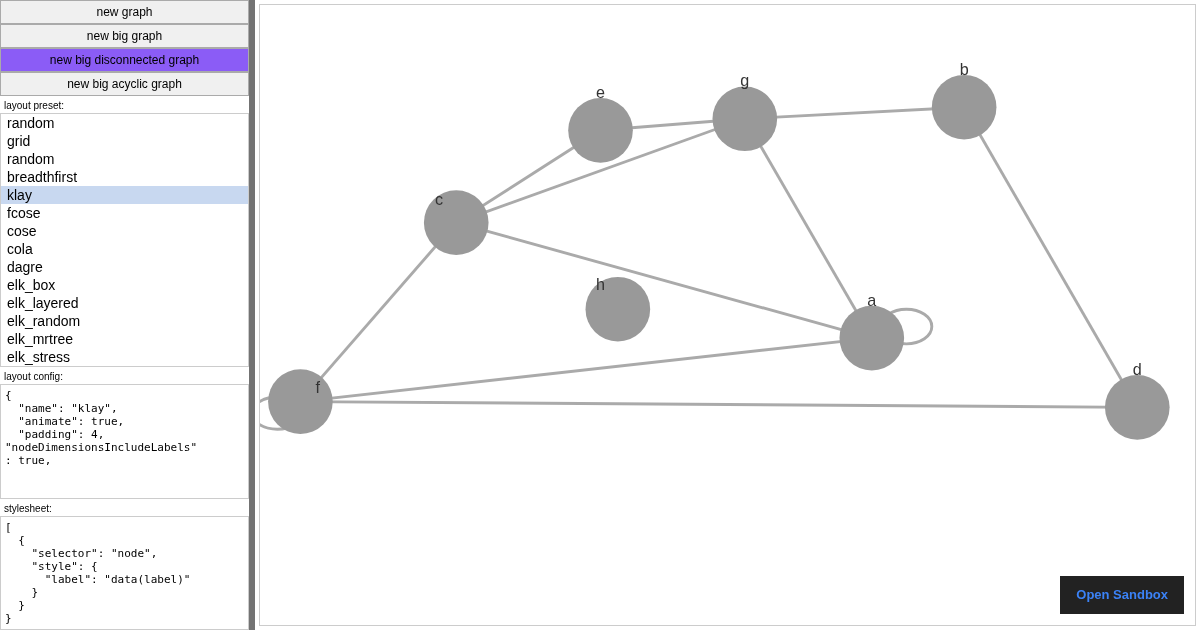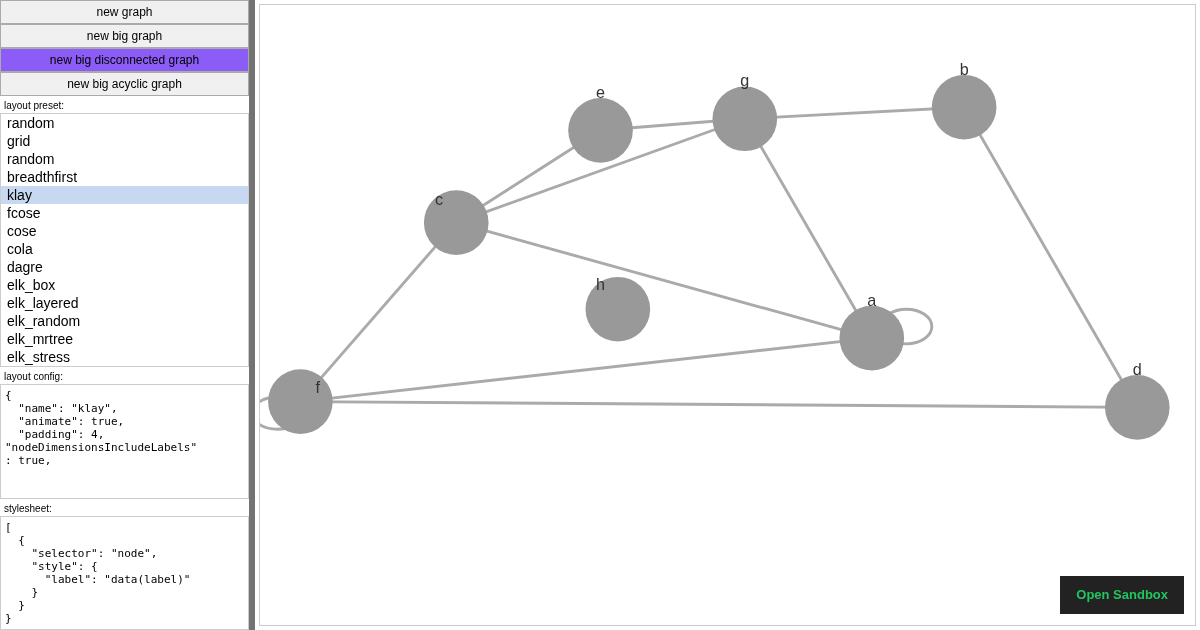--- a/index.html
+++ b/index.html
@@ -79,21 +79,21 @@
     }
     #graph-svg {
       width: 100%;
       height: 100%;
     }
     #open-sandbox {
       position: fixed;
       bottom: 16px;
       right: 16px;
       background: #222;
-      color: #22c55e;
+      color: #3b82f6;
       border: none;
       padding: 10px 16px;
       font-size: 13px;
       cursor: pointer;
       font-weight: bold;
       line-height: 1.4;
       text-align: center;
     }
     .disconnected-btn {
       background: #8b5cf6;

